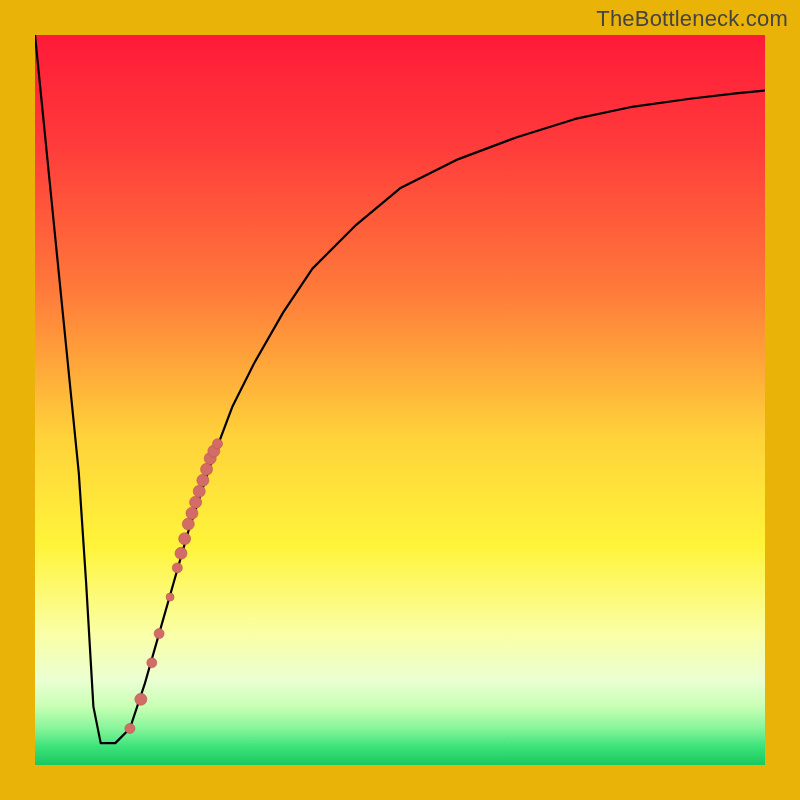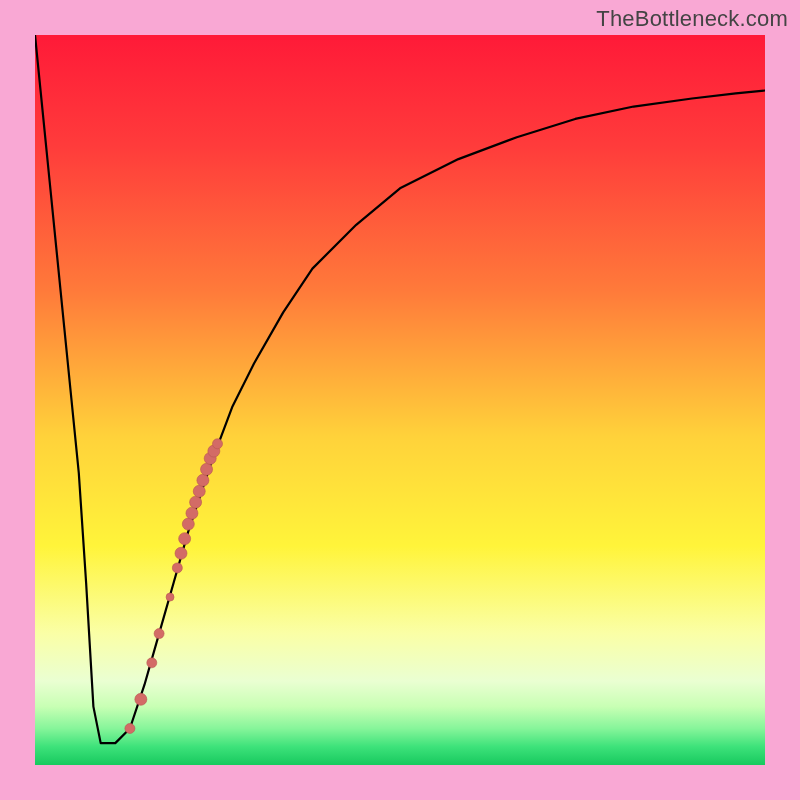--- a/index.html
+++ b/index.html
@@ -8,21 +8,21 @@
     width: 800px;
     height: 800px;
     overflow: hidden;
     background: #000;
     font-family: Arial, Helvetica, sans-serif;
   }
   .frame {
     position: relative;
     width: 800px;
     height: 800px;
-    background: #f9a8d4;
+    background: #eab308;
   }
   .plot-area {
     position: absolute;
     left: 35px;
     top: 35px;
     width: 730px;
     height: 730px;
     overflow: hidden;
   }
   .gradient-bg {

